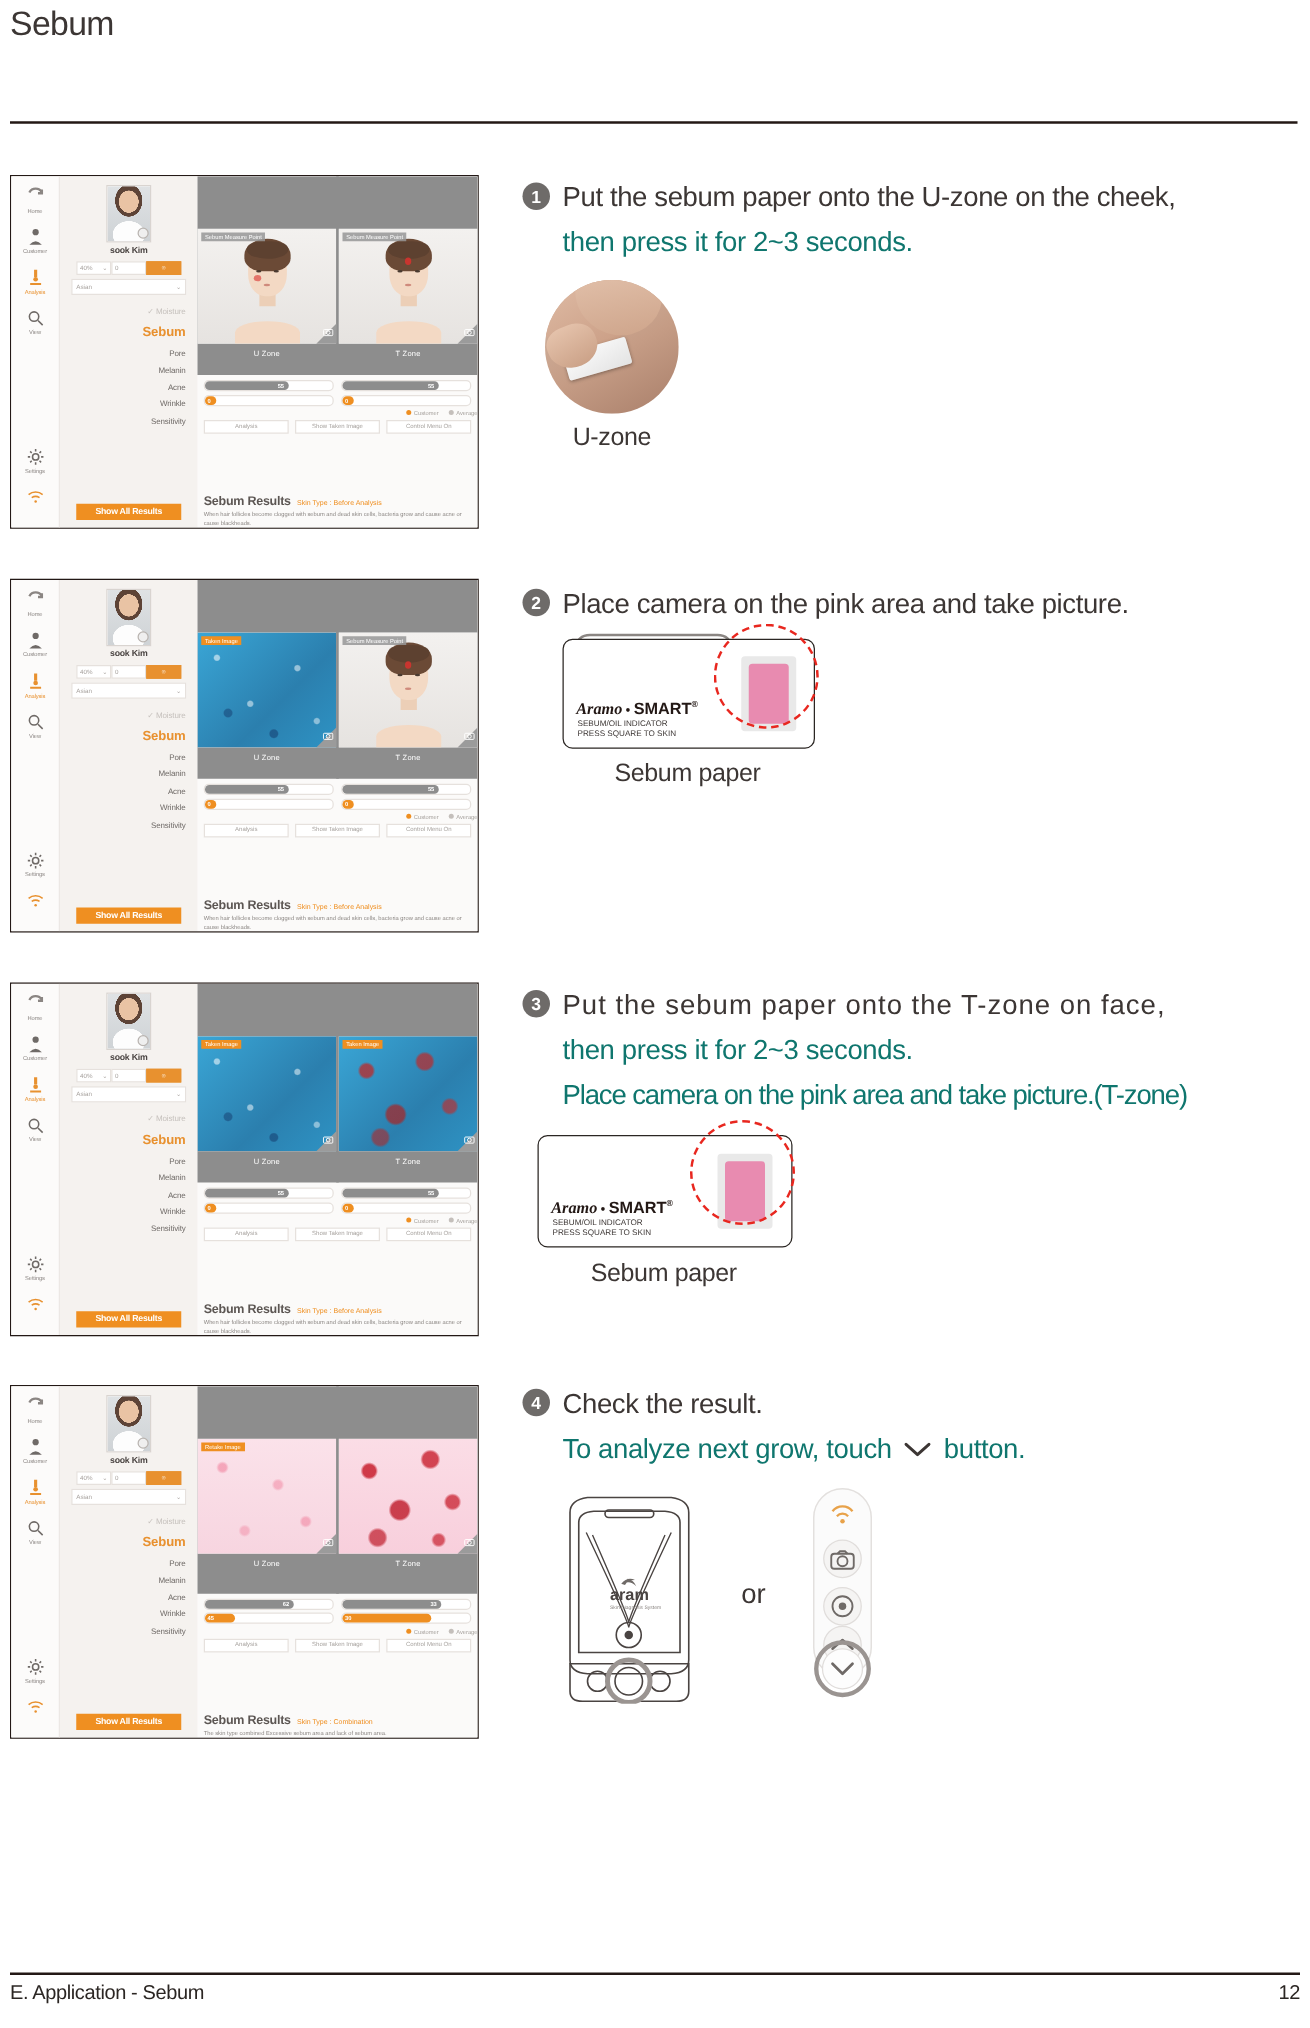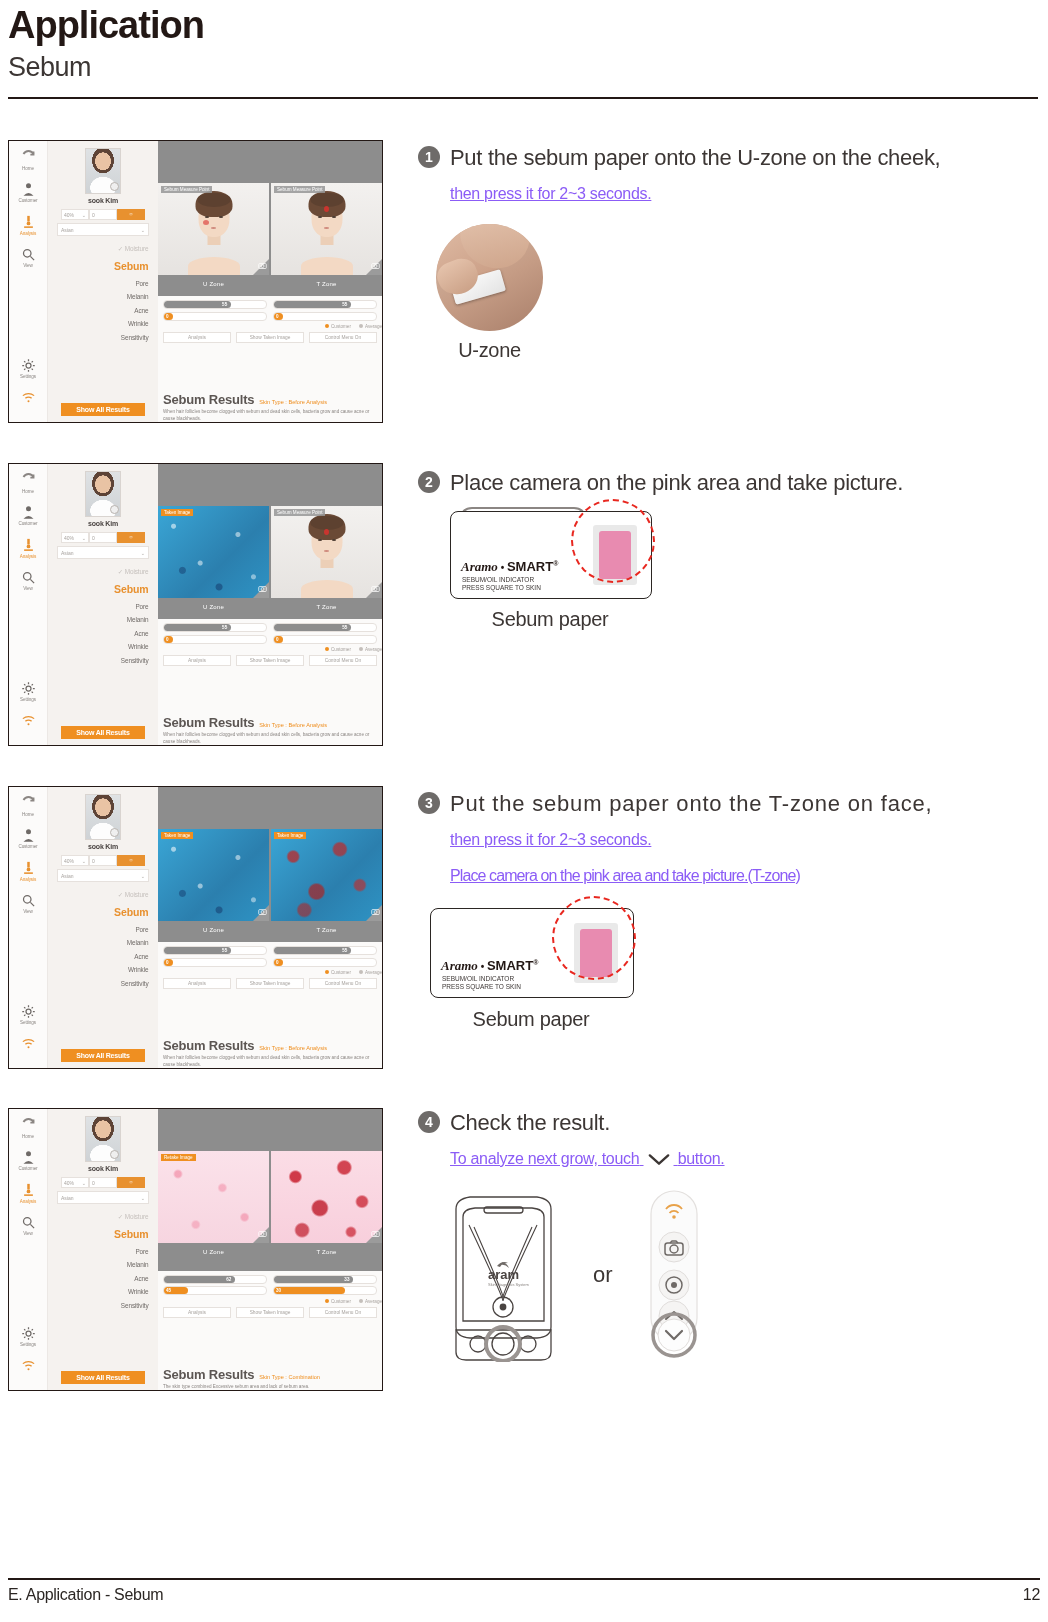--- a/index.html
+++ b/index.html
@@ -24,21 +24,21 @@
   
   .row{position:absolute;left:0;width:1048px;}
   .shot{position:absolute;left:8px;border:1px solid #231815;background:#efefef;overflow:hidden;}
   .text-col{position:absolute;left:418px;width:620px;}
 
   .step-line{display:flex;align-items:flex-start;}
   .badge{flex:0 0 auto;width:22px;height:22px;border-radius:50%;background:#6e6b69;color:#fff;
          font-size:14px;font-weight:bold;line-height:22px;text-align:center;margin-top:6px;margin-right:10px;}
   .step-txt{font-size:22px;line-height:36px;color:#3c3634;letter-spacing:-0.3px;}
   .step-txt.wide{letter-spacing:0.8px;}
-  .cont{margin-left:32px;font-size:16px;line-height:36px;color:#8b5cf6;letter-spacing:-0.3px;text-decoration:underline;}
+  .cont{margin-left:32px;font-size:22px;line-height:36px;color:#0f766e;letter-spacing:-0.3px;}
   .cont.tight{letter-spacing:-0.9px;}
   .chev-inline{display:inline-block;width:22px;height:14px;vertical-align:middle;margin:0 4px;}
 
   .caption{font-size:20px;color:#3c3634;text-align:center;letter-spacing:-0.3px;}
 
   
   .app{position:absolute;inset:0;background:#f7f5f3;display:flex;font-size:5px;}
   .app-rail{width:38px;background:#fcfbfa;border-right:1px solid #ece8e5;
             display:flex;flex-direction:column;align-items:center;padding-top:8px;position:relative;}
   .rail-item{display:flex;flex-direction:column;align-items:center;margin-bottom:11px;width:100%;}
@@ -131,21 +131,21 @@
             align-items:center;justify-content:flex-end;padding-right:4px;color:#fff;font-size:4.6px;font-weight:bold;}
   .bar-fill.sm{background:#ef8f21;justify-content:flex-start;padding-left:2px;padding-right:0;}
   .legend{display:flex;justify-content:flex-end;gap:8px;align-items:center;margin-top:1px;font-size:4.6px;color:#a7a29e;}
   .lg-dot{display:inline-block;width:4px;height:4px;border-radius:50%;background:#ef8f21;margin-right:2px;}
   .lg-dot.grey{background:#c4bfbb;}
   .btn-row{display:flex;gap:5px;padding:3px 5px 0 5px;}
   .abtn{flex:1;height:9px;background:#fff;border:0.7px solid #e6e1dd;color:#a7a29e;font-size:4.8px;
         display:flex;align-items:center;justify-content:center;}
   .res{padding:5px 5px 0 5px;}
   .res-h{display:flex;align-items:baseline;gap:5px;}
-  .res-t{font-size:13px;font-weight:bold;color:#5c5653;letter-spacing:-0.2px;margin-top:44px;}
+  .res-t{font-size:10px;font-weight:bold;color:#5c5653;letter-spacing:-0.2px;margin-top:44px;}
   .res-s{font-size:5.6px;color:#ef8f21;}
   .res-b{font-size:4.6px;color:#8b8683;line-height:6.4px;margin-top:2px;}
 
   
   .photo-circ{border-radius:50%;overflow:hidden;position:relative;}
   .skin-bg{position:absolute;inset:0;background:linear-gradient(150deg,#d6bba8,#c59c85 55%,#a97f6a);}
   .finger{position:absolute;background:linear-gradient(160deg,#e3c1ab,#c89b82);border-radius:40% 45% 50% 55%;}
   .paper-chip{position:absolute;background:linear-gradient(160deg,#fdfdfd,#e3e3e3);border-radius:2px;
               box-shadow:0 1px 3px rgba(0,0,0,.35);}
 
@@ -162,21 +162,20 @@
   
   .dev svg{display:block;}
   .or{font-size:22px;color:#3c3634;}
 </style>
 </head>
 <body>
 
 <div class="page">
 
   <div class="header">
-    <div class="h-title">Application</div>
     <div class="h-sub">Sebum</div>
     <div class="h-rule"></div>
   </div>
 
   <div class="row" style="top:0;">
     <div class="shot" style="top:140px;width:373px;height:281px;">
       <div class="app">
 
         <div class="app-rail">
           <div class="rail-item">

